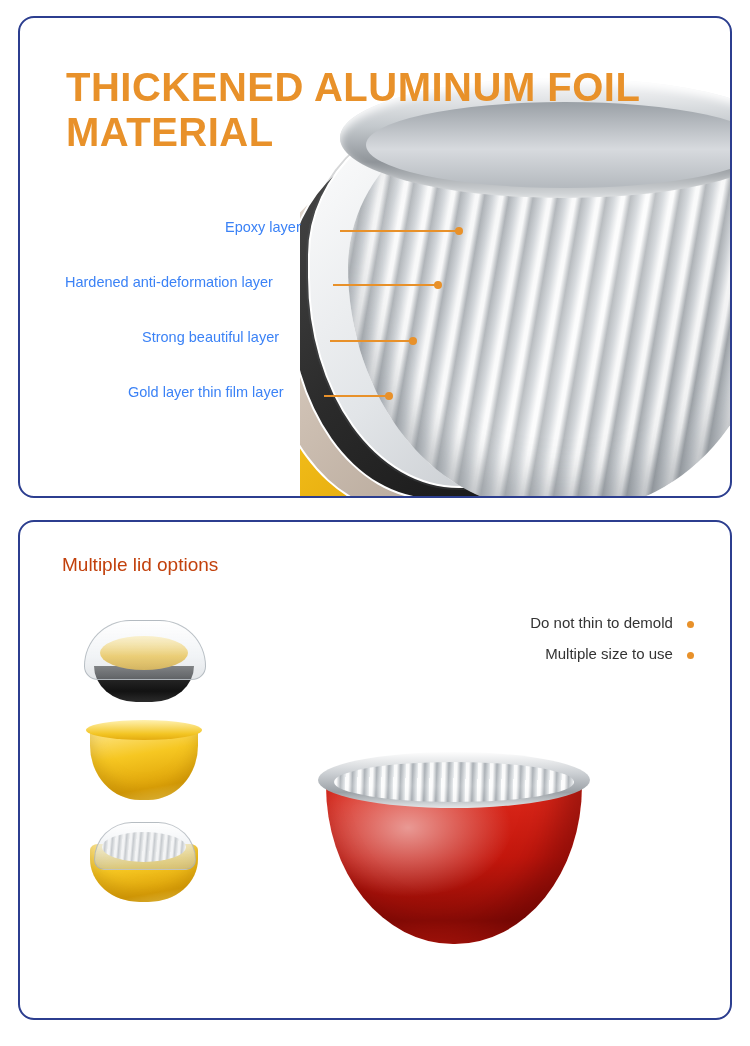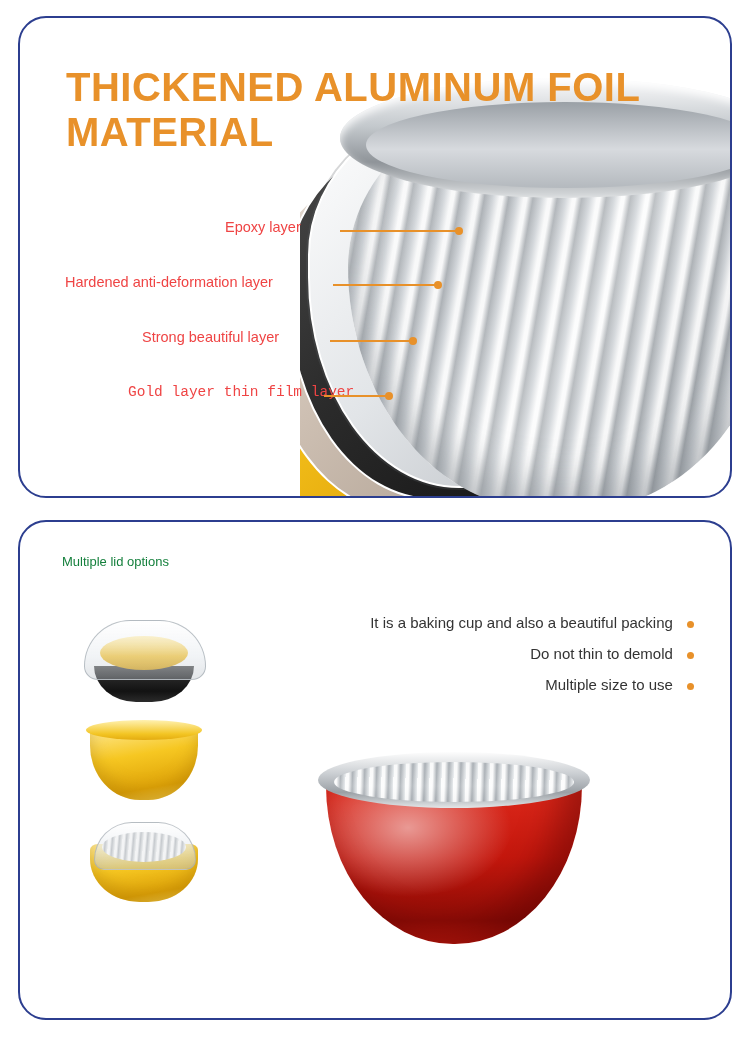--- a/index.html
+++ b/index.html
@@ -21,21 +21,21 @@
     height: 1046px;
     position: relative;
     box-sizing: border-box;
     padding: 16px 18px;
   }
 
   
   .panel {
     position: relative;
     border: 2px solid #2c3e8f;
-    border-radius: 28px;
+    border-radius: 16px;
     background: #ffffff;
     box-sizing: border-box;
     overflow: hidden;
   }
 
   
   #panel-material {
     height: 482px;
     margin-bottom: 22px;
   }
@@ -127,21 +127,21 @@
     left: -70px; top: 176px; width: 318px; height: 340px;
     background: linear-gradient(135deg, #ffe98a 0%, #f5c21d 40%, #e2a609 75%, #f7d959 100%);
     border: 2px solid #ffffff;
   }
 
   
   .callout {
     position: absolute;
     z-index: 7;
     font-size: 14.5px;
-    color: #ef4444;
+    color: #3b82f6;
     white-space: nowrap;
   }
   .callout .lbl { display: inline-block; }
   .leader {
     position: absolute;
     height: 2px;
     background: #e8912a;
     z-index: 7;
   }
   .leader::after {
@@ -154,33 +154,33 @@
     border-radius: 50%;
     background: #e8912a;
   }
 
   #callout-0 { left: 205px; top: 201px; }
   #leader-0  { left: 320px; top: 212px; width: 118px; }
   #callout-1 { left: 45px;  top: 256px; text-align: center; }
   #leader-1  { left: 313px; top: 266px; width: 104px; }
   #callout-2 { left: 122px; top: 311px; }
   #leader-2  { left: 310px; top: 322px; width: 82px; }
-  #callout-3 { left: 108px; top: 366px; font-family: Liberation Mono, monospace; }
+  #callout-3 { left: 108px; top: 366px; }
   #leader-3  { left: 304px; top: 377px; width: 64px; }
 
   
   #panel-function {
     height: 500px;
   }
   .lid-caption {
     position: absolute;
     left: 42px;
     top: 32px;
-    font-size: 13px;
-    color: #15803d;
+    font-size: 19px;
+    color: #c2410c;
   }
   .multi-title {
     position: absolute;
     left: 296px;
     top: 26px;
     font-size: 38px;
     font-weight: bold;
     color: #e8912a;
     letter-spacing: 0.5px;
     text-transform: uppercase;
@@ -349,24 +349,20 @@
     </div>
     <div class="leader" id="leader-3"></div>
   </section>
 
   <section class="panel" id="panel-function">
 
     <div class="lid-caption">Multiple lid options</div>
 
     <div class="bullets">
       <div class="bullet-row">
-        <span>It is a baking cup and also a beautiful packing</span>
-        <span class="bullet-dot"></span>
-      </div>
-      <div class="bullet-row">
         <span>Do not thin to demold</span>
         <span class="bullet-dot"></span>
       </div>
       <div class="bullet-row">
         <span>Multiple size to use</span>
         <span class="bullet-dot"></span>
       </div>
     </div>
 
     <div class="lid" id="lid-0">

